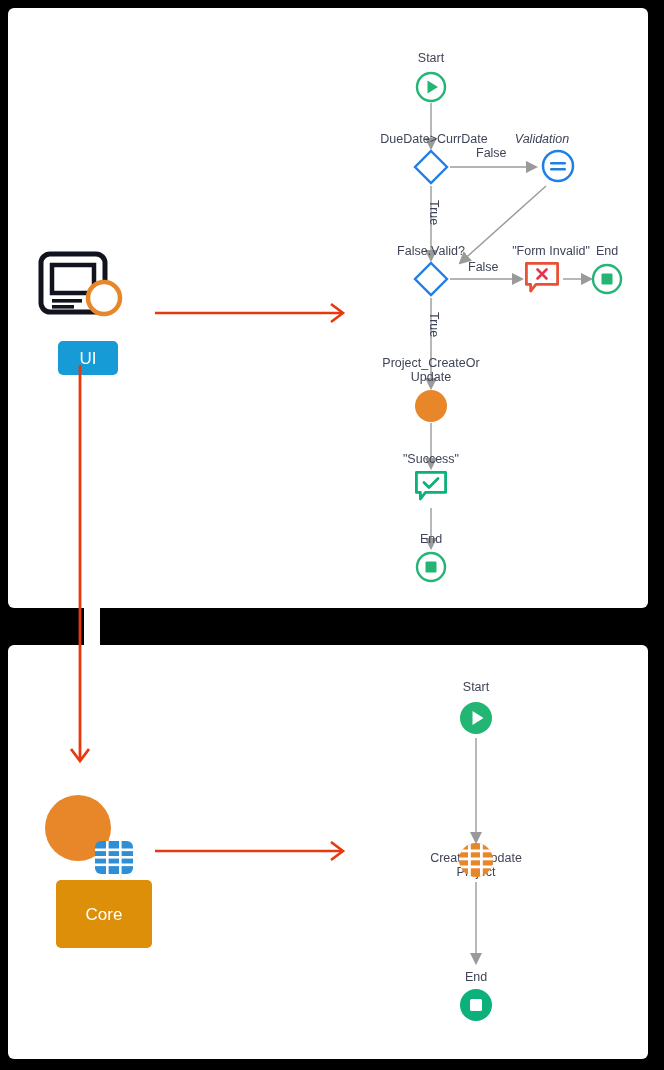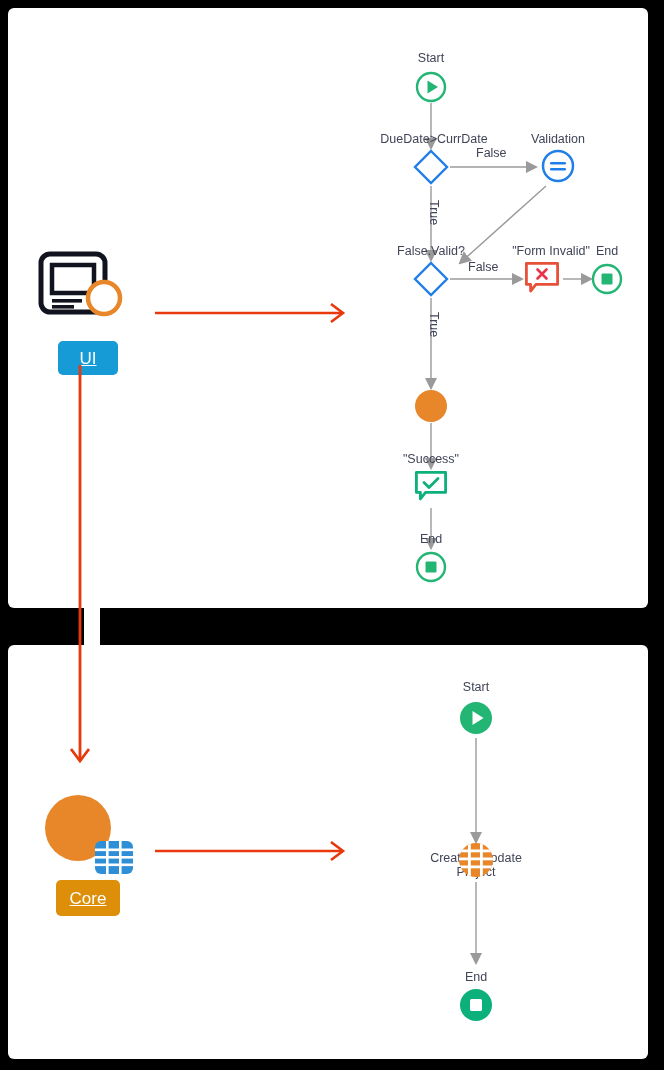--- a/index.html
+++ b/index.html
@@ -12,21 +12,21 @@
 
   .notch{position:absolute;left:84px;top:608px;width:16px;height:37px;background:#ffffff;}
 
   .lbl{position:absolute;color:#404457;font-size:12.5px;line-height:14px;text-align:center;white-space:nowrap;}
   .edge-lbl{position:absolute;color:#404457;font-size:12.5px;line-height:14px;white-space:nowrap;}
   .edge-lbl.vert{transform:rotate(90deg);transform-origin:left top;}
 
   .node{position:absolute;}
 
   .mod-badge{position:absolute;border-radius:5px;color:#fff;font-size:17px;line-height:17px;
-             display:flex;align-items:center;justify-content:center;padding:9px 14px;text-decoration:underline;}
+             display:flex;align-items:center;justify-content:center;padding:9px 14px;}
   .badge-ui{background:#179bd7;}
   .badge-core{background:#dd8f09;}
 
   svg{display:block;overflow:visible;}
   .svg-abs{position:absolute;left:0;top:0;}
 </style>
 </head>
 <body>
 
 <div class="stage">
@@ -88,21 +88,21 @@
 
       <div class="lbl" style="left:56px;top:124px;width:140px;">DueDate&gt;CurrDate</div>
       <div class="node" style="left:104px;top:140px;width:38px;height:38px;">
         <svg width="38" height="38" viewBox="0 0 38 38">
           <path d="M19,3 L35,19 L19,35 L3,19 z" fill="#fff" stroke="#1f7ee8" stroke-width="2.4"></path>
         </svg>
       </div>
       <div class="edge-lbl" style="left:168px;top:138px;">False</div>
       <div class="edge-lbl vert" style="left:133px;top:192px;">True</div>
 
-      <div class="lbl" style="left:200px;top:124px;width:100px;">Validation</div>
+      <div class="lbl" style="left:184px;top:124px;width:100px;font-style:italic;">Validation</div>
       <div class="node" style="left:232px;top:140px;width:36px;height:36px;">
         <svg width="36" height="36" viewBox="0 0 36 36">
           <circle cx="18" cy="18" r="15" fill="#fff" stroke="#1f7ee8" stroke-width="2.5"></circle>
           <rect x="10" y="14" width="16" height="2.6" rx="1.3" fill="#1f7ee8"></rect>
           <rect x="10" y="20" width="16" height="2.6" rx="1.3" fill="#1f7ee8"></rect>
         </svg>
       </div>
 
       <div class="lbl" style="left:68px;top:236px;width:110px;">False.Valid?</div>
       <div class="node" style="left:104px;top:252px;width:38px;height:38px;">
@@ -122,20 +122,24 @@
       </div>
 
       <div class="lbl" style="left:273px;top:236px;width:52px;">End</div>
       <div class="node" style="left:283px;top:255px;width:32px;height:32px;">
         <svg width="32" height="32" viewBox="0 0 32 32">
           <circle cx="16" cy="16" r="14" fill="#fff" stroke="#22b573" stroke-width="2.4"></circle>
           <rect x="10.5" y="10.5" width="11" height="11" rx="1.2" fill="#22b573"></rect>
         </svg>
       </div>
 
+      <div class="lbl" style="left:63px;top:348px;width:120px;">
+        <span>Project_CreateOr</span><br>
+        <span>Update</span>
+      </div>
       <div class="node" style="left:107px;top:382px;width:32px;height:32px;">
         <svg width="32" height="32" viewBox="0 0 32 32">
             <circle cx="16" cy="16" r="16" fill="#e8862a"></circle>
           </svg>
       </div>
 
       <div class="lbl" style="left:73px;top:444px;width:100px;">"Success"</div>
       <div class="node" style="left:106px;top:462px;width:34px;height:34px;">
         <svg width="34" height="34" viewBox="0 0 34 34">
           <path d="M2.4,2.4 H31.6 V22.4 H11.5 L6.4,29 V22.4 H2.4 z" fill="#fff" stroke="#0bb07b" stroke-width="2.8" stroke-linejoin="round"></path>
@@ -163,21 +167,21 @@
           <g fill="#ffffff">
             <rect x="0" y="7.5" width="38" height="2.6"></rect>
             <rect x="0" y="15" width="38" height="2.6"></rect>
             <rect x="0" y="22.5" width="38" height="2.6"></rect>
             <rect x="11" y="0" width="2.6" height="33"></rect>
             <rect x="24" y="0" width="2.6" height="33"></rect>
           </g>
         </g>
       </svg>
     </div>
-    <div class="mod-badge badge-core" style="left:48px;top:235px;width:64px;height:36px;padding:0;">Core</div>
+    <div class="mod-badge badge-core" style="left:48px;top:235px;width:64px;height:36px;padding:16px;">Core</div>
 
     <div class="node" style="left:145px;top:193px;width:200px;height:26px;">
       <svg width="200" height="26" viewBox="0 0 200 26">
         <line x1="2" y1="13" x2="190" y2="13" stroke="#e8380d" stroke-width="2.6"></line>
         <polyline points="178,4 190,13 178,22" fill="none" stroke="#e8380d" stroke-width="2.6"></polyline>
       </svg>
     </div>
 
     <div class="node" style="left:345px;top:0px;width:295px;height:414px;">
       <svg class="svg-abs" width="295" height="414" viewBox="0 0 295 414">

